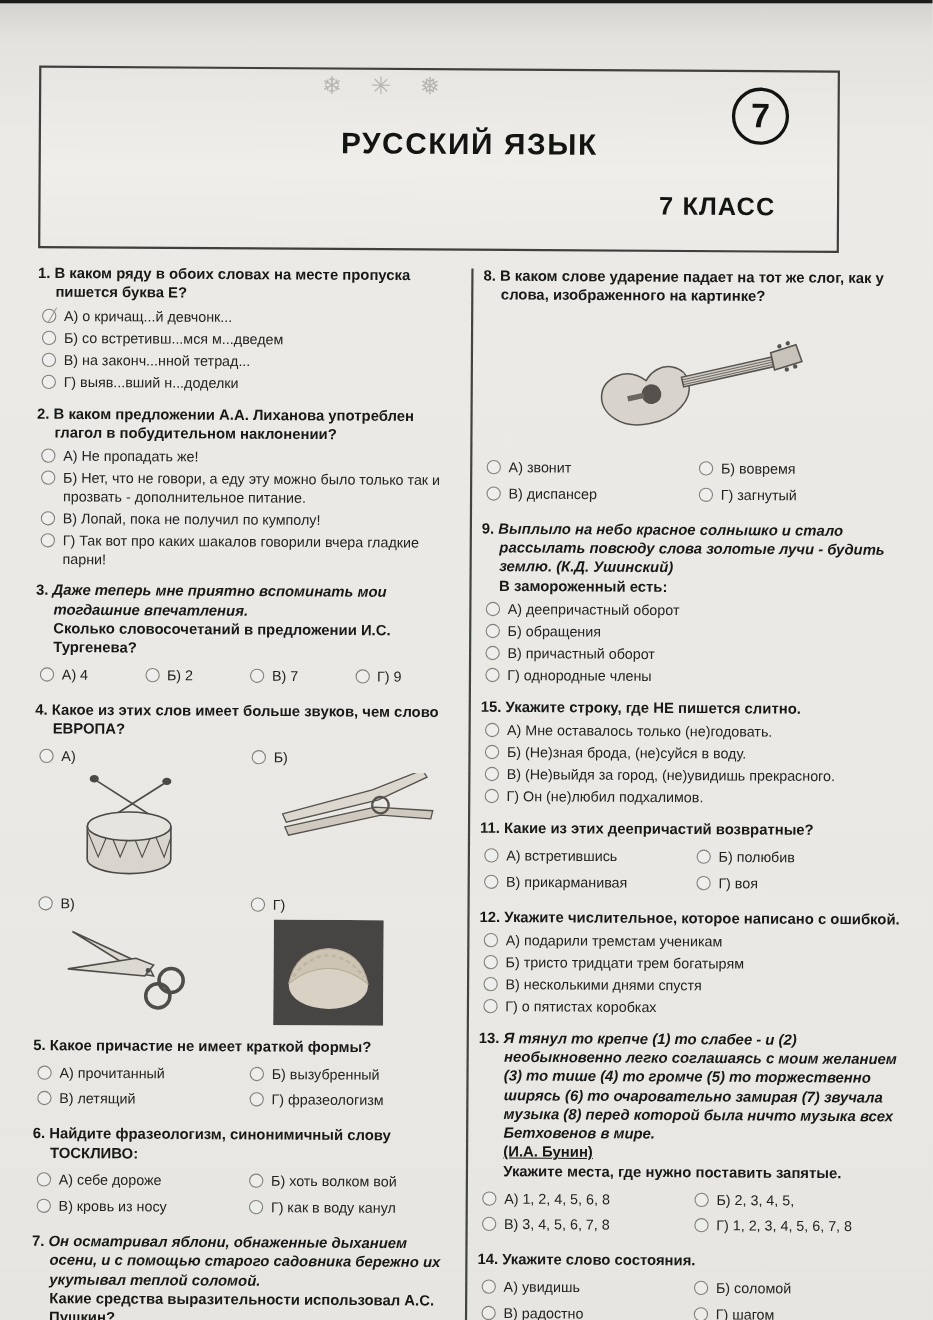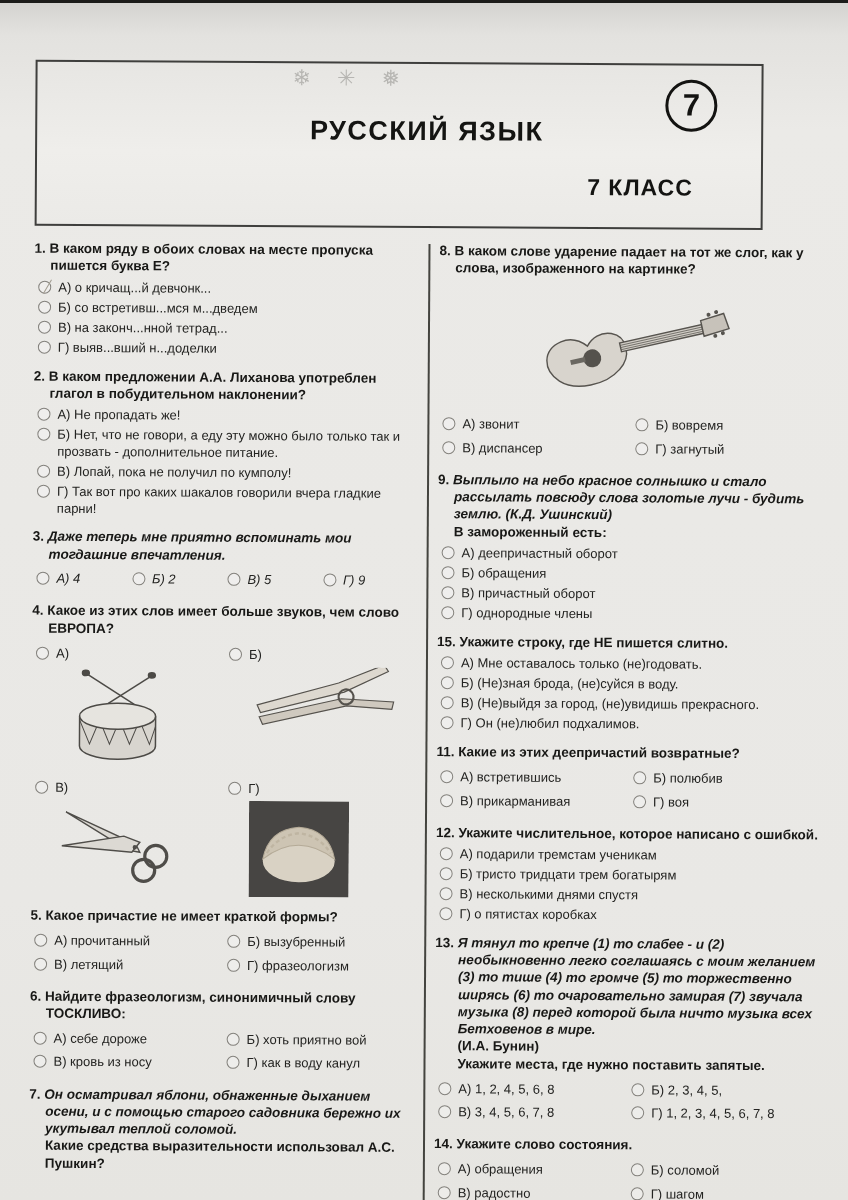--- a/index.html
+++ b/index.html
@@ -21,46 +21,46 @@
     border:2px solid #3f3f3d;
     background:linear-gradient(180deg,#e7e6e3 0,#efeeeb 55%,#eb eae7 100%);
     background:linear-gradient(180deg,#e7e6e3 0,#efeeeb 55%,#ebeae7 100%);
   }
   .snowflakes{position:absolute;left:255px;top:2px;font-size:22px;letter-spacing:10px;color:#8f8e8a;opacity:.55;}
   .main-title{margin-top:52px;text-align:center;padding-left:55px;font-size:27px;font-weight:bold;letter-spacing:1.5px;color:#141412;}
   .grade-badge{
     position:absolute;top:14px;right:44px;width:52px;height:52px;border:3px solid #131311;border-radius:50%;
     display:flex;align-items:center;justify-content:center;font-size:31px;font-weight:bold;color:#131311;background:transparent;
   }
-  .subtitle{position:absolute;right:68px;bottom:26px;font-size:23px;font-weight:bold;letter-spacing:1px;color:#141412;}
+  .subtitle{position:absolute;right:56px;bottom:26px;font-size:23px;font-weight:bold;letter-spacing:1px;color:#141412;}
   
   .columns{display:flex;align-items:stretch;min-height:892px;}
   .col{flex:1;min-width:0;}
   .col.left{padding-right:9px;}
   .col.right{padding-left:2px;}
   .divider{width:2px;background:#44443f;margin:2px 7px 0 0;}
   
   .question{margin-bottom:11px;}
   .q-head{font-weight:bold;font-size:13.5px;line-height:1.28;padding-left:16px;text-indent:-16px;margin-bottom:5px;color:#18181 6;color:#181816;}
   .question.w2 .q-head{padding-left:23px;text-indent:-23px;}
   .q-quote{font-style:italic;}
-  .q-attr{font-style:normal;}
+  .q-attr{font-style:normal;text-decoration:underline;}
   .opts{padding-left:3px;}
   .opt{display:flex;align-items:flex-start;margin:3.5px 0;font-size:13px;line-height:1.28;color:#232321;}
   .bubble{
     flex:none;width:13px;height:13px;margin:1px 7px 0 1px;border:1.4px solid #83817c;border-radius:50%;
     background:rgba(250,250,248,.35);position:relative;
   }
   .bubble.marked::before{
     content:"";position:absolute;left:4px;top:-4px;width:4px;height:16px;
     border-right:1.6px solid #a09b8f;transform:rotate(30deg);
   }
   .opt-text{flex:1;min-width:0;}
   .opts.inline4{display:flex;}
-  .opts.inline4 .opt{width:25%;font-style:italic;}
+  .opts.inline4 .opt{width:25%;}
   .opts.grid2{display:grid;grid-template-columns:1fr 1fr;column-gap:4px;}
   .opts.imggrid{display:grid;grid-template-columns:1fr 1fr;row-gap:12px;column-gap:4px;margin-top:4px;}
   .imgopt svg{display:block;margin:4px 0 0 22px;}
   .guitar-wrap{text-align:center;margin:6px 0 8px 0;}
   
   .footer{
     position:absolute;right:18px;bottom:22px;width:288px;text-align:right;
     font-size:11.5px;color:#3a3a38;border-top:1px solid #70706c;padding-top:4px;
   }
 </style>
@@ -121,33 +121,33 @@
                 <span class="opt-text">В) Лопай, пока не получил по кумполу!</span>
               </div>
             <div class="opt">
                 <span class="bubble"></span>
                 <span class="opt-text">Г) Так вот про каких шакалов говорили вчера гладкие парни!</span>
               </div>
           </div>
         </section>
 
         <section class="question">
-          <p class="q-head"><span>3.</span> <span class="q-quote">Даже теперь мне приятно вспоминать мои тогдашние впечатления.</span><br></p>
+          <p class="q-head"><span>3.</span> <span class="q-quote">Даже теперь мне приятно вспоминать мои тогдашние впечатления.</span><br><span>Сколько словосочетаний в предложении И.С. Тургенева?</span></p>
           <div class="opts inline4">
             <div class="opt">
                 <span class="bubble"></span>
                 <span class="opt-text">А) 4</span>
               </div>
             <div class="opt">
                 <span class="bubble"></span>
                 <span class="opt-text">Б) 2</span>
               </div>
             <div class="opt">
                 <span class="bubble"></span>
-                <span class="opt-text">В) 5</span>
+                <span class="opt-text">В) 7</span>
               </div>
             <div class="opt">
                 <span class="bubble"></span>
                 <span class="opt-text">Г) 9</span>
               </div>
           </div>
         </section>
 
         <section class="question">
           <p class="q-head"><span>4.</span> <span>Какое из этих слов имеет больше звуков, чем слово ЕВРОПА?</span></p>
@@ -236,21 +236,21 @@
 
         <section class="question">
           <p class="q-head"><span>6.</span> <span>Найдите фразеологизм, синонимичный слову ТОСКЛИВО:</span></p>
           <div class="opts grid2">
             <div class="opt">
                 <span class="bubble"></span>
                 <span class="opt-text">А) себе дороже</span>
               </div>
             <div class="opt">
                 <span class="bubble"></span>
-                <span class="opt-text">Б) хоть приятно вой</span>
+                <span class="opt-text">Б) хоть волком вой</span>
               </div>
             <div class="opt">
                 <span class="bubble"></span>
                 <span class="opt-text">В) кровь из носу</span>
               </div>
             <div class="opt">
                 <span class="bubble"></span>
                 <span class="opt-text">Г) как в воду канул</span>
               </div>
           </div>
@@ -415,21 +415,21 @@
                 <span class="opt-text">Г) 1, 2, 3, 4, 5, 6, 7, 8</span>
               </div>
           </div>
         </section>
 
         <section class="question w2">
           <p class="q-head"><span>14.</span> <span>Укажите слово состояния.</span></p>
           <div class="opts grid2">
             <div class="opt">
                 <span class="bubble"></span>
-                <span class="opt-text">А) обращения</span>
+                <span class="opt-text">А) увидишь</span>
               </div>
             <div class="opt">
                 <span class="bubble"></span>
                 <span class="opt-text">Б) соломой</span>
               </div>
             <div class="opt">
                 <span class="bubble"></span>
                 <span class="opt-text">В) радостно</span>
               </div>
             <div class="opt">

